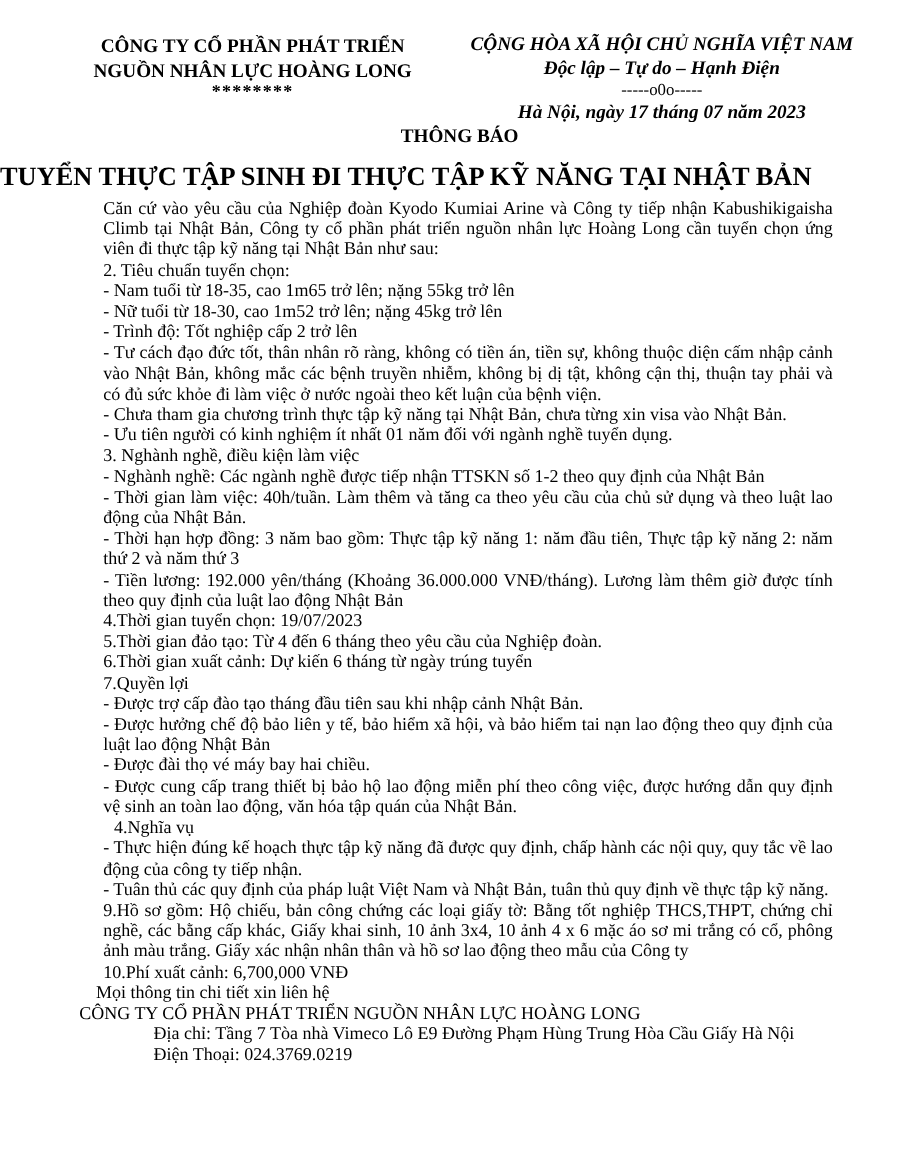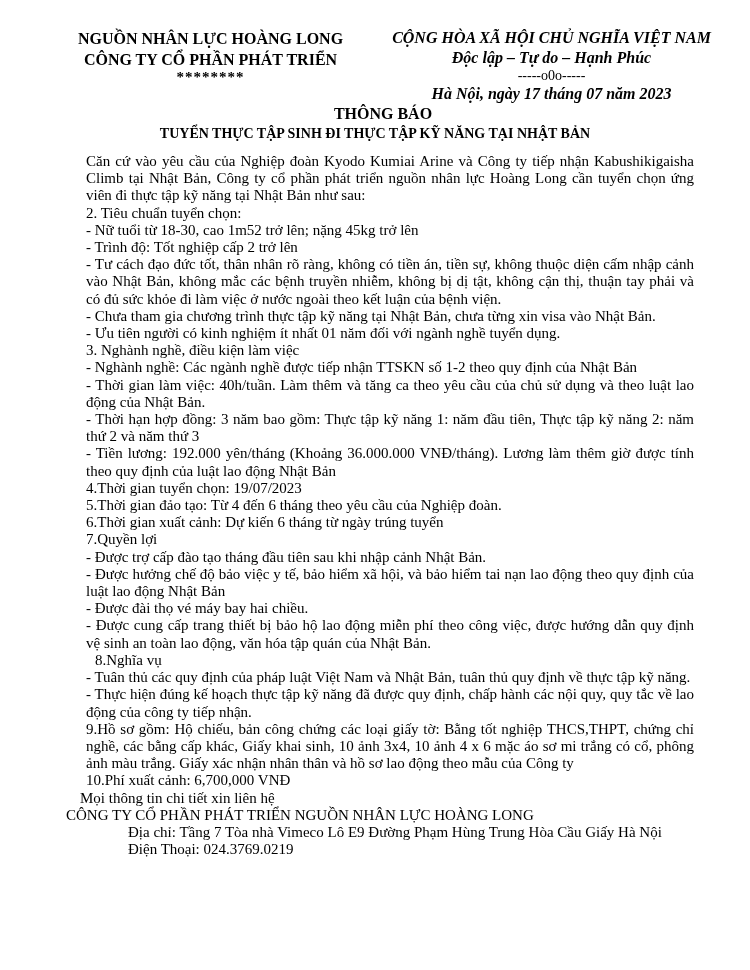--- a/index.html
+++ b/index.html
@@ -20,80 +20,81 @@
     font-size:16px; line-height:20px;
   }
   .hr-line1 { font-weight:bold;font-style:italic; }
   .hr-line2 { font-weight:bold; font-style:italic; }
   .hr-line3 { font-size:14px; line-height:16px; }
   .hr-date  { font-weight:bold; font-style:italic; text-align:center; line-height:18px; margin-top:1px; }
   .doc-title {
     text-align:center; font-weight:bold; font-size:16px; line-height:19px; margin-top:1px;padding-left:16px;
   }
   .doc-subtitle {
-    text-align:center; font-weight:bold; font-size:14px; line-height:19px; margin-top:1px;
+    font-weight:bold; font-size:22px; line-height:19px; margin-top:14px;
   }
   .body-block {
     margin:10px 56px 0 86px; font-size:15px; line-height:17.2px;
   }
   .para { text-align:justify; }
   .para.indent-sm { padding-left:9px; }
   .footer { font-size:15px; line-height:17.2px; }
   .f-intro   { margin-left:80px; }
   .f-company { margin-left:66px; }
   .f-address { margin-left:128px; }
   .f-phone   { margin-left:128px; }
 </style>
 </head>
 <body>
 
 <div class="page">
 
   <div class="header">
     <div class="header-left">
+      <div>CÔNG TY CỔ PHẦN PHÁT TRIỂN</div>
       <div>NGUỒN NHÂN LỰC HOÀNG LONG</div>
-      <div>CÔNG TY CỔ PHẦN PHÁT TRIỂN</div>
       <div class="stars">********</div>
     </div>
     <div class="header-right">
       <div class="hr-line1">CỘNG HÒA XÃ HỘI CHỦ NGHĨA VIỆT NAM</div>
-      <div class="hr-line2">Độc lập – Tự do – Hạnh Phúc</div>
+      <div class="hr-line2">Độc lập – Tự do – Hạnh Điện</div>
       <div class="hr-line3">-----o0o-----</div>
       <div class="hr-date">Hà Nội, ngày 17 tháng 07 năm 2023</div>
     </div>
   </div>
 
   <div class="doc-title">THÔNG BÁO</div>
   <div class="doc-subtitle">TUYỂN THỰC TẬP SINH ĐI THỰC TẬP KỸ NĂNG TẠI NHẬT BẢN</div>
 
   <div class="body-block">
 
   <div class="para">Căn cứ vào yêu cầu của Nghiệp đoàn Kyodo Kumiai Arine và Công ty tiếp nhận Kabushikigaisha Climb tại Nhật Bản, Công ty cổ phần phát triển nguồn nhân lực Hoàng Long cần tuyển chọn ứng viên đi thực tập kỹ năng tại Nhật Bản như sau:</div>
       <div class="para">2. Tiêu chuẩn tuyển chọn:</div>
+      <div class="para">- Nam tuổi từ 18-35, cao 1m65 trở lên; nặng 55kg trở lên</div>
       <div class="para">- Nữ tuổi từ 18-30, cao 1m52 trở lên; nặng 45kg trở lên</div>
       <div class="para">- Trình độ: Tốt nghiệp cấp 2 trở lên</div>
       <div class="para">- Tư cách đạo đức tốt, thân nhân rõ ràng, không có tiền án, tiền sự, không thuộc diện cấm nhập cảnh vào Nhật Bản, không mắc các bệnh truyền nhiễm, không bị dị tật, không cận thị, thuận tay phải và có đủ sức khỏe đi làm việc ở nước ngoài theo kết luận của bệnh viện.</div>
       <div class="para">- Chưa tham gia chương trình thực tập kỹ năng tại Nhật Bản, chưa từng xin visa vào Nhật Bản.</div>
       <div class="para">- Ưu tiên người có kinh nghiệm  ít nhất 01 năm đối với ngành nghề tuyển dụng.</div>
       <div class="para">3. Nghành nghề, điều kiện làm việc</div>
       <div class="para">- Nghành nghề: Các ngành nghề được tiếp nhận TTSKN số 1-2 theo quy định của Nhật Bản</div>
       <div class="para">- Thời gian làm việc: 40h/tuần. Làm thêm và tăng ca theo yêu cầu của chủ sử dụng và theo luật lao động của Nhật Bản.</div>
       <div class="para">- Thời hạn hợp đồng: 3 năm bao gồm: Thực tập kỹ năng 1: năm đầu tiên, Thực tập kỹ năng 2: năm thứ 2 và năm thứ 3</div>
       <div class="para">- Tiền lương: 192.000 yên/tháng (Khoảng 36.000.000 VNĐ/tháng). Lương làm thêm giờ được tính theo quy định của luật lao động Nhật Bản</div>
       <div class="para">4.Thời gian tuyển chọn: 19/07/2023</div>
       <div class="para">5.Thời gian đảo tạo: Từ 4 đến 6 tháng theo yêu cầu của Nghiệp đoàn.</div>
       <div class="para">6.Thời gian xuất cảnh: Dự kiến 6 tháng từ ngày trúng tuyển</div>
       <div class="para">7.Quyền lợi</div>
       <div class="para">- Được trợ cấp đào tạo tháng đầu tiên sau khi nhập cảnh Nhật Bản.</div>
-      <div class="para">- Được hưởng chế độ bảo việc y tế, bảo hiểm xã hội, và bảo hiểm tai nạn lao động theo quy định của  luật lao động Nhật Bản</div>
+      <div class="para">- Được hưởng chế độ bảo liên y tế, bảo hiểm xã hội, và bảo hiểm tai nạn lao động theo quy định của  luật lao động Nhật Bản</div>
       <div class="para">- Được đài thọ vé máy bay hai chiều.</div>
       <div class="para">- Được cung cấp trang thiết bị bảo hộ lao động miễn phí theo công việc, được hướng dẫn quy định vệ sinh an toàn lao động, văn hóa tập quán của Nhật Bản.</div>
-      <div class="para indent-sm">8.Nghĩa vụ</div>
+      <div class="para indent-sm">4.Nghĩa vụ</div>
+      <div class="para">- Thực hiện đúng kế hoạch thực tập kỹ năng đã được quy định, chấp hành các nội quy, quy tắc về lao động của công ty tiếp nhận.</div>
       <div class="para">- Tuân thủ các quy định của pháp luật Việt Nam và Nhật Bản, tuân thủ quy định về thực tập kỹ năng.</div>
-      <div class="para">- Thực hiện đúng kế hoạch thực tập kỹ năng đã được quy định, chấp hành các nội quy, quy tắc về lao động của công ty tiếp nhận.</div>
       <div class="para">9.Hồ sơ gồm: Hộ chiếu, bản công chứng các loại giấy tờ: Bằng tốt nghiệp THCS,THPT, chứng chỉ nghề, các bằng cấp khác, Giấy khai sinh, 10 ảnh 3x4, 10 ảnh 4 x 6 mặc áo sơ mi trắng có cổ, phông ảnh màu trắng. Giấy xác nhận nhân thân và hồ sơ lao động theo mẫu của Công ty</div>
       <div class="para">10.Phí xuất cảnh: 6,700,000 VNĐ</div>
     </div>
 
   <div class="footer">
     <div class="f-intro">Mọi thông tin chi tiết xin liên hệ</div>
     <div class="f-company">CÔNG TY CỔ PHẦN PHÁT TRIỂN NGUỒN NHÂN LỰC HOÀNG LONG</div>
     <div class="f-address">Địa chỉ: Tầng 7 Tòa nhà Vimeco Lô E9 Đường Phạm Hùng Trung Hòa Cầu Giấy Hà Nội</div>
     <div class="f-phone">Điện Thoại: 024.3769.0219</div>
   </div>

